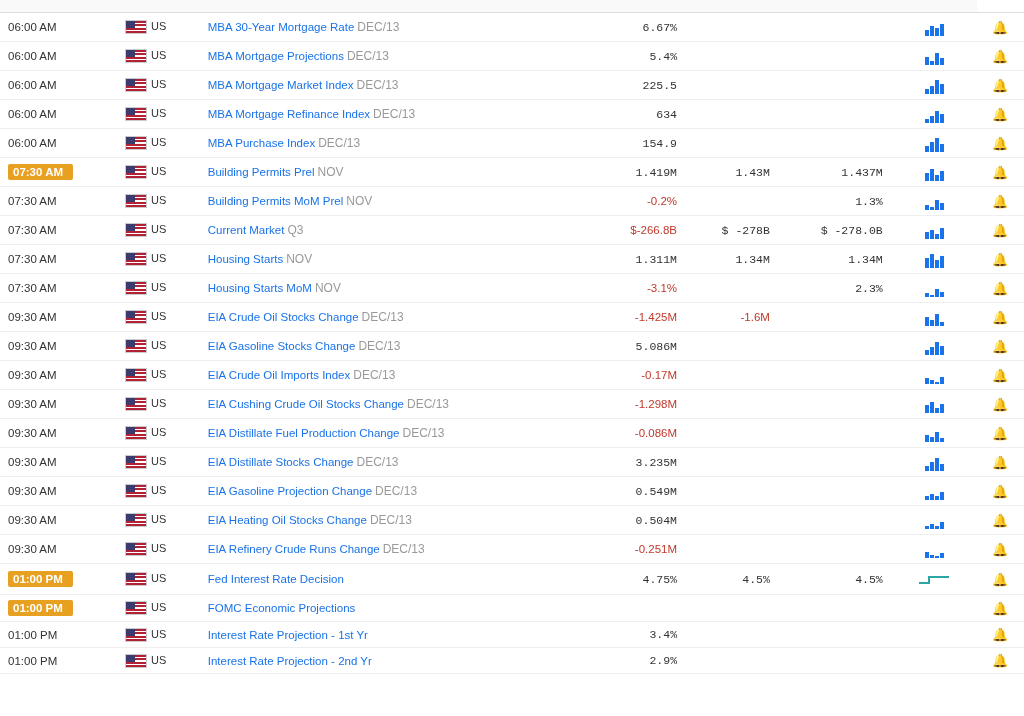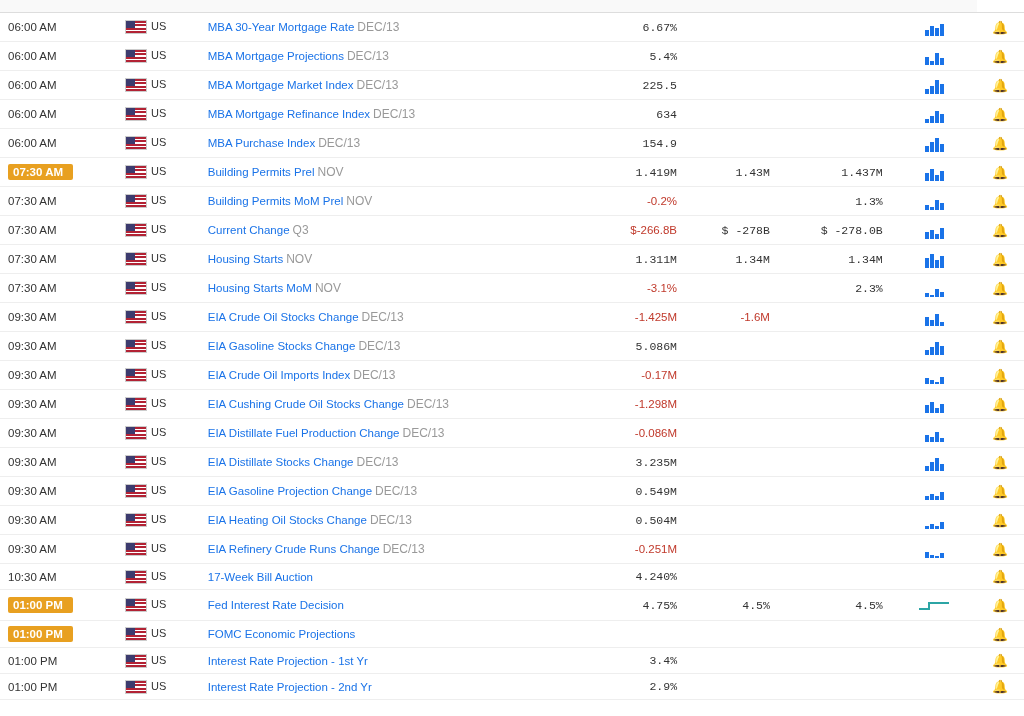--- a/index.html
+++ b/index.html
@@ -252,21 +252,21 @@
               <div class="bar" style="height:5px;"></div>
               <div class="bar" style="height:3px;"></div>
               <div class="bar" style="height:10px;"></div>
               <div class="bar" style="height:7px;"></div>
             </div></td>
     <td class="center"><span class="bell-icon">🔔</span></td>
   </tr>
         <tr>
     <td><span class="time-cell">07:30 AM</span></td>
     <td class="country-cell"><span class="us-flag"></span><span style="font-size:11px">US</span></td>
-    <td><span class="event-name">Current Change</span><span class="period-tag">Q3</span></td>
+    <td><span class="event-name">Current Market</span><span class="period-tag">Q3</span></td>
     <td class="right"></td>
     <td class="right"><span class="negative">$-266.8B</span></td>
     <td class="right"><span class="neutral">$ -278B</span></td>
     <td class="right"><span class="neutral">$ -278.0B</span></td>
     <td class="chart-cell"><div class="mini-chart">
               <div class="bar" style="height:7px;"></div>
               <div class="bar" style="height:9px;"></div>
               <div class="bar" style="height:5px;"></div>
               <div class="bar" style="height:11px;"></div>
             </div></td>
@@ -439,31 +439,20 @@
     <td class="right"></td>
     <td class="right"><span class="negative">-0.251M</span></td>
     <td class="right"></td>
     <td class="right"></td>
     <td class="chart-cell"><div class="mini-chart">
               <div class="bar" style="height:6px;"></div>
               <div class="bar" style="height:3px;"></div>
               <div class="bar" style="height:2px;"></div>
               <div class="bar" style="height:5px;"></div>
             </div></td>
-    <td class="center"><span class="bell-icon">🔔</span></td>
-  </tr>
-        <tr>
-    <td><span class="time-cell">10:30 AM</span></td>
-    <td class="country-cell"><span class="us-flag"></span><span style="font-size:11px">US</span></td>
-    <td><span class="event-name">17-Week Bill Auction</span></td>
-    <td class="right"></td>
-    <td class="right"><span class="neutral">4.240%</span></td>
-    <td class="right"></td>
-    <td class="right"></td>
-    <td class="chart-cell"></td>
     <td class="center"><span class="bell-icon">🔔</span></td>
   </tr>
         <tr>
     <td><span class="time-cell highlight-orange">01:00 PM</span></td>
     <td class="country-cell"><span class="us-flag"></span><span style="font-size:11px">US</span></td>
     <td><span class="event-name">Fed Interest Rate Decision</span></td>
     <td class="right"></td>
     <td class="right"><span class="neutral">4.75%</span></td>
     <td class="right"><span class="neutral">4.5%</span></td>
     <td class="right"><span class="neutral">4.5%</span></td>

